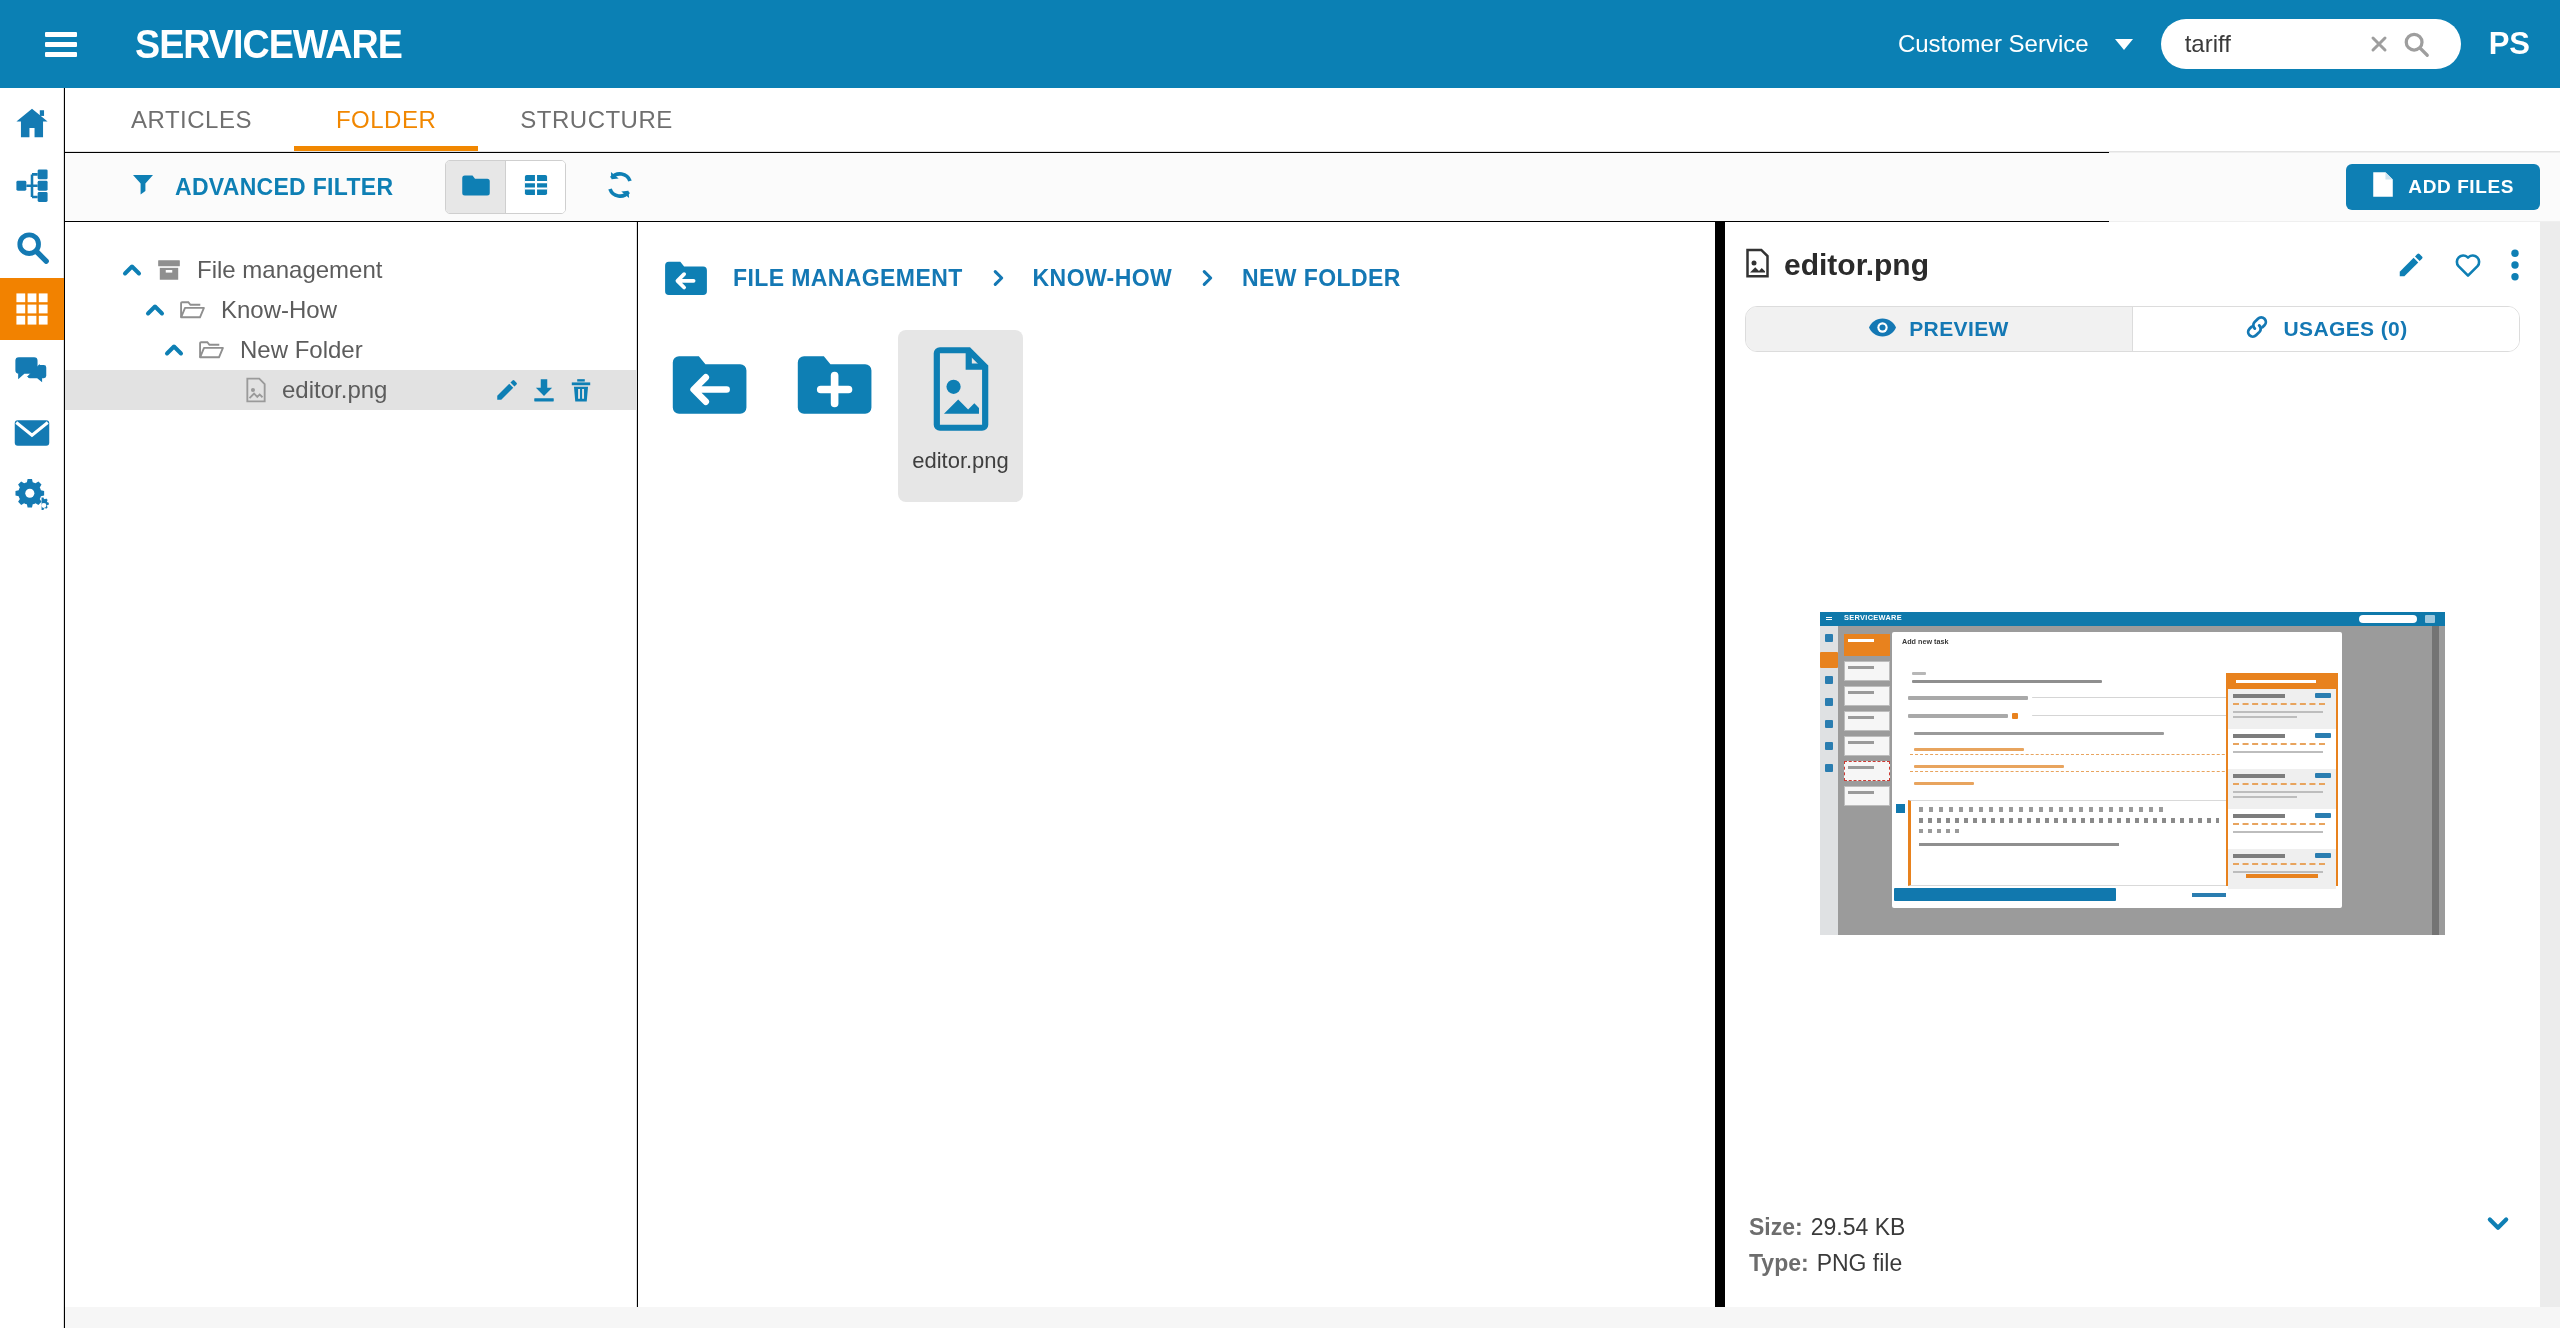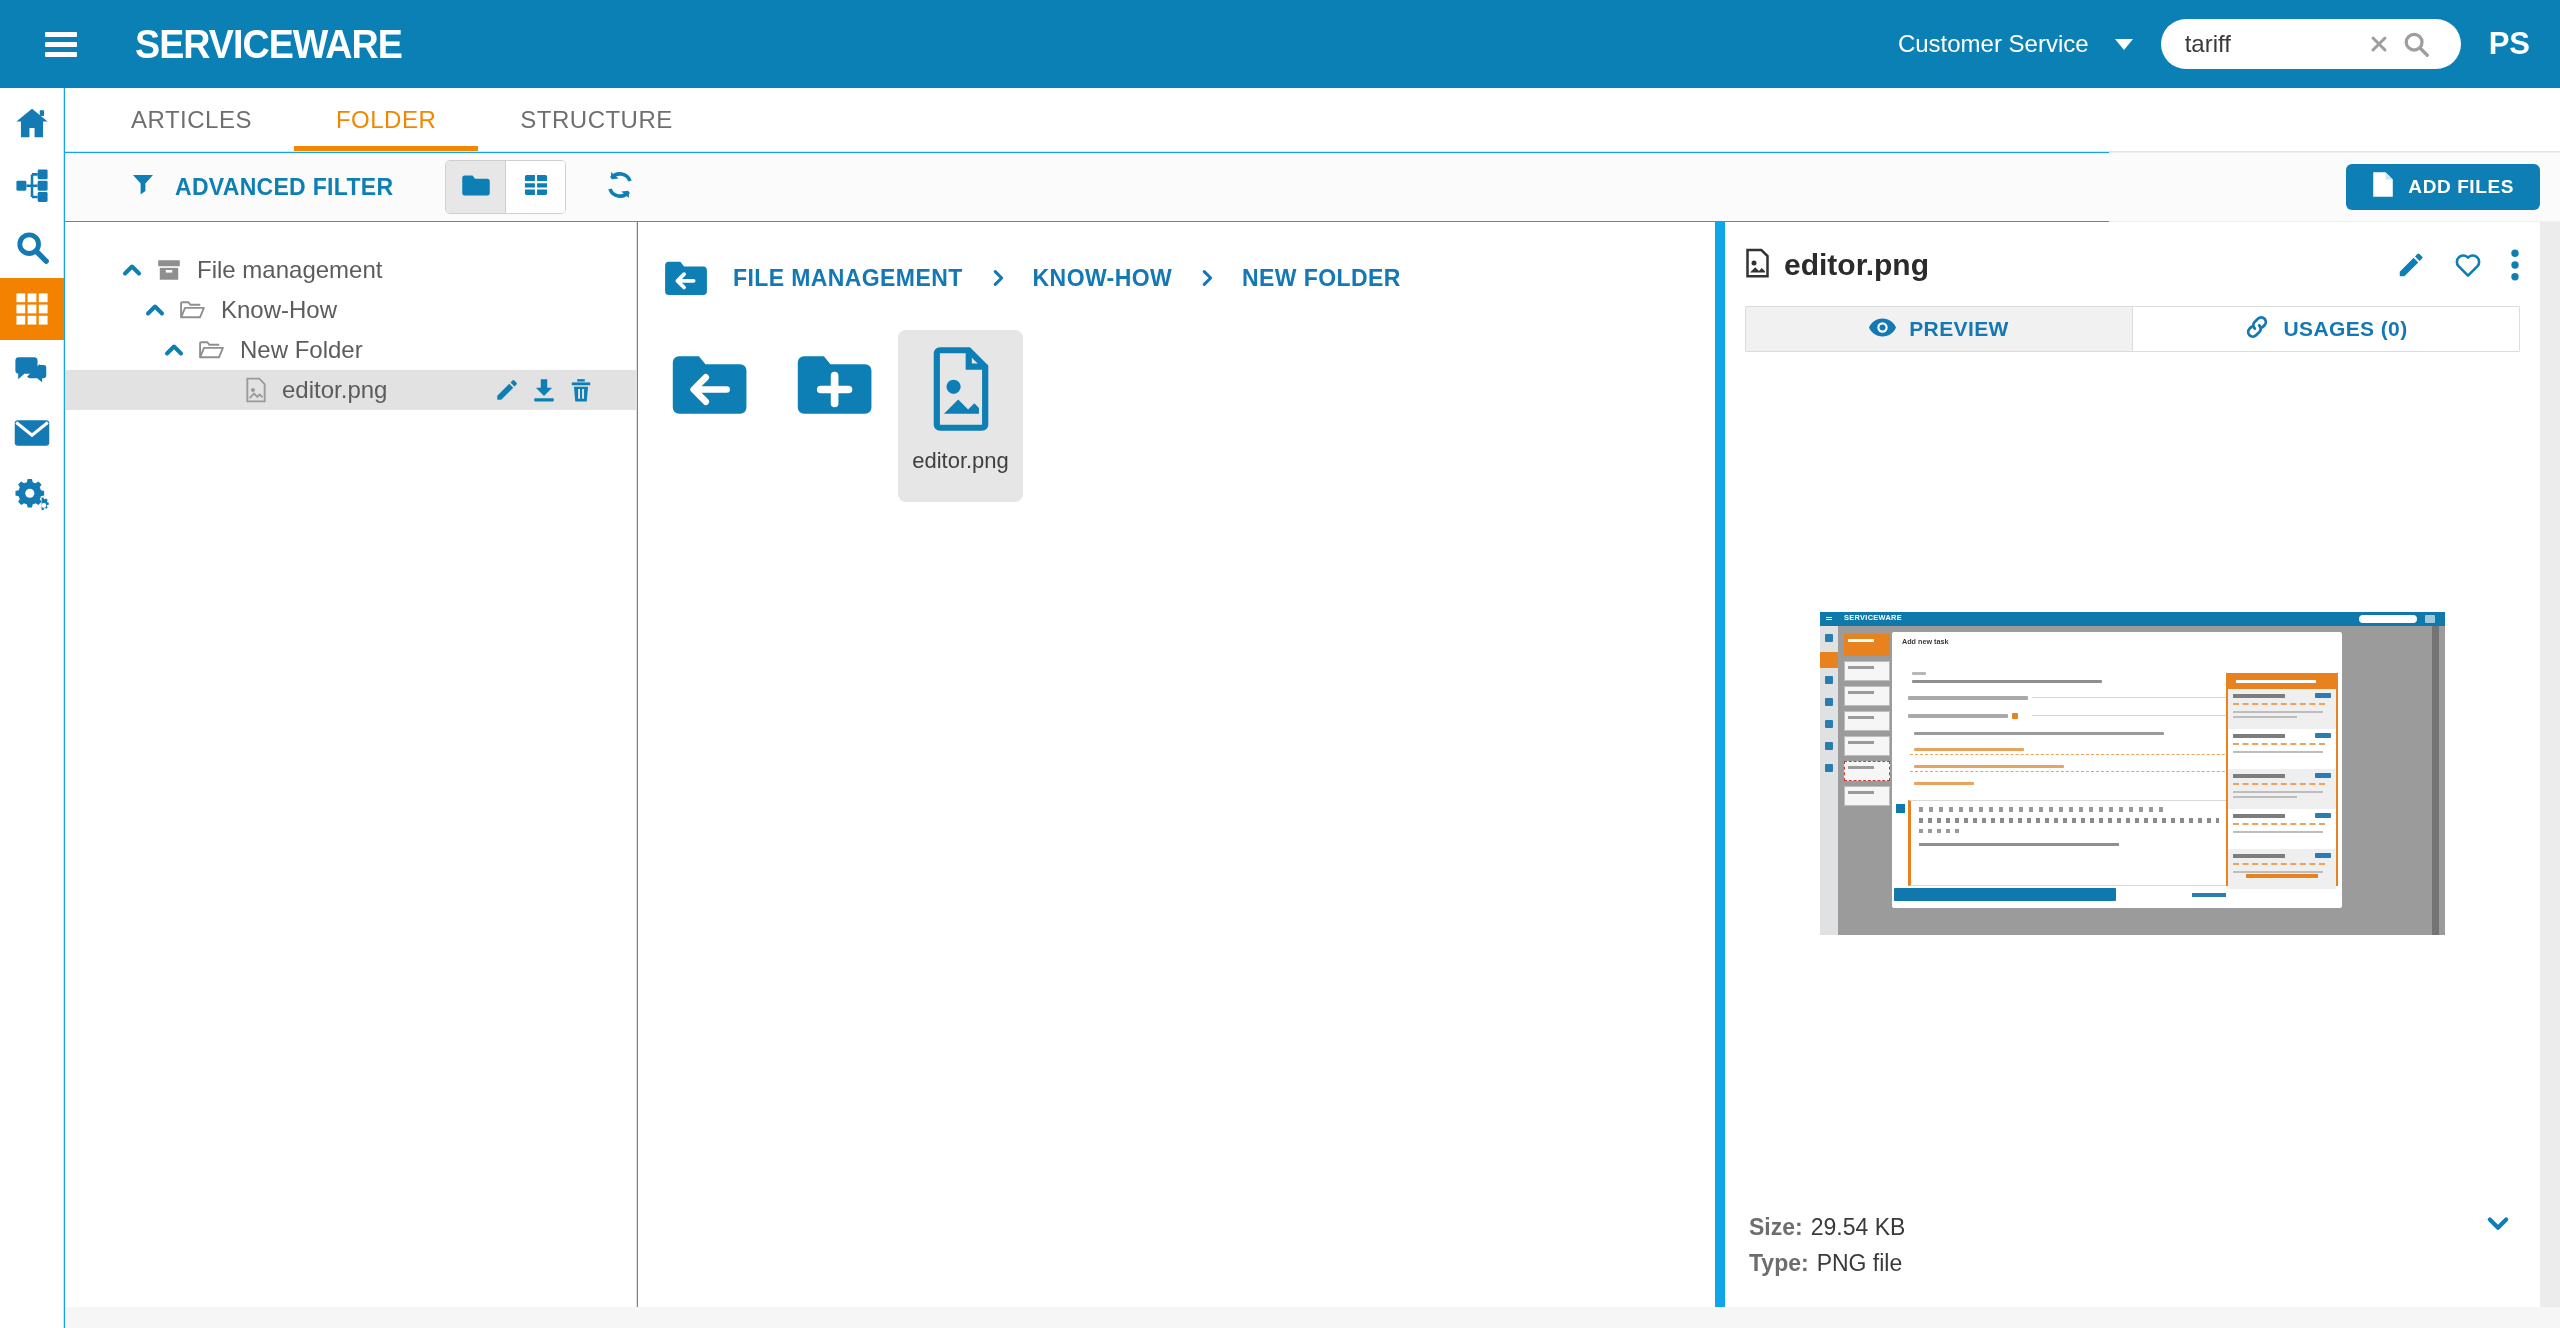--- a/index.html
+++ b/index.html
@@ -1,17 +1,17 @@
 <!DOCTYPE html>
 <html><head>
 <meta charset="utf-8">
 <style>
   html,body{margin:0;padding:0;}
   body{width:2560px;height:1328px;overflow:hidden;font-family:"Liberation Sans",sans-serif;background:#efefef;}
-  .app{position:relative;width:2109px;height:1328px;background:#0ea5e9;text-decoration:underline;}
+  .app{position:relative;width:2109px;height:1328px;background:#000000;text-decoration:underline;}
 
   
   .header{position:absolute;top:0;left:0;width:2560px;height:88px;background:#0b80b4;display:flex;align-items:center;}
   .hamburger{width:32px;height:25px;margin-left:45px;display:flex;flex-direction:column;justify-content:space-between;cursor:pointer;}
   .hamburger div{height:5px;background:#fff;border-radius:1px;}
   .logo{color:#fff;font-size:40px;font-weight:700;letter-spacing:-1px;margin-left:58px;transform:scaleX(.94);transform-origin:left center;white-space:nowrap;}
   .hd-spacer{flex:1;}
   .workspace{display:flex;align-items:center;color:#fff;font-size:24px;cursor:pointer;}
   .ws-caret{width:0;height:0;border-left:9px solid transparent;border-right:9px solid transparent;border-top:11px solid #fff;margin-left:26px;}
   .hd-search{position:relative;width:300px;height:50px;background:#fff;border-radius:26px;margin-left:28px;display:flex;align-items:center;}
@@ -71,21 +71,21 @@
   .tile.selected{background:#e6e6e6;}
   .tile.selected .file-big{margin-top:16px;}
   .tile-label{font-size:22px;color:#3f3f3f;margin-top:12px;}
 
   
   .details-panel{position:absolute;top:222px;left:1725px;width:815px;height:1085px;background:#fff;box-sizing:border-box;padding:0 20px;display:flex;flex-direction:column;}
   .dp-title-row{margin-top:20px;height:46px;display:flex;align-items:center;}
   .dp-title{font-size:30px;font-weight:700;color:#2b2b2b;margin-left:14px;}
   .dp-actions{margin-left:auto;display:flex;align-items:center;gap:27px;}
   .dp-actions span{display:flex;cursor:pointer;}
-  .dp-tabs{margin-top:18px;height:44px;border:1px solid #dcdcdc;border-radius:1px;display:flex;overflow:hidden;}
+  .dp-tabs{margin-top:18px;height:44px;border:1px solid #dcdcdc;border-radius:12px;display:flex;overflow:hidden;}
   .dp-tab{flex:1;display:flex;align-items:center;justify-content:center;gap:13px;cursor:pointer;background:#fff;}
   .dp-tab.active{background:#f1f1f1;border-right:1px solid #dcdcdc;}
   .dp-tab span.lbl{color:#1478b4;font-size:21px;font-weight:700;letter-spacing:.4px;}
   .dp-preview{flex:1;display:flex;align-items:center;justify-content:center;}
   .dp-meta{position:relative;padding:14px 4px 26px 4px;}
   .meta-line{font-size:23px;line-height:36px;color:#3a3a3a;}
   .meta-line b{color:#6d6d6d;font-weight:700;margin-right:8px;}
   .meta-chev{position:absolute;right:8px;top:14px;cursor:pointer;display:flex;}
 
   

